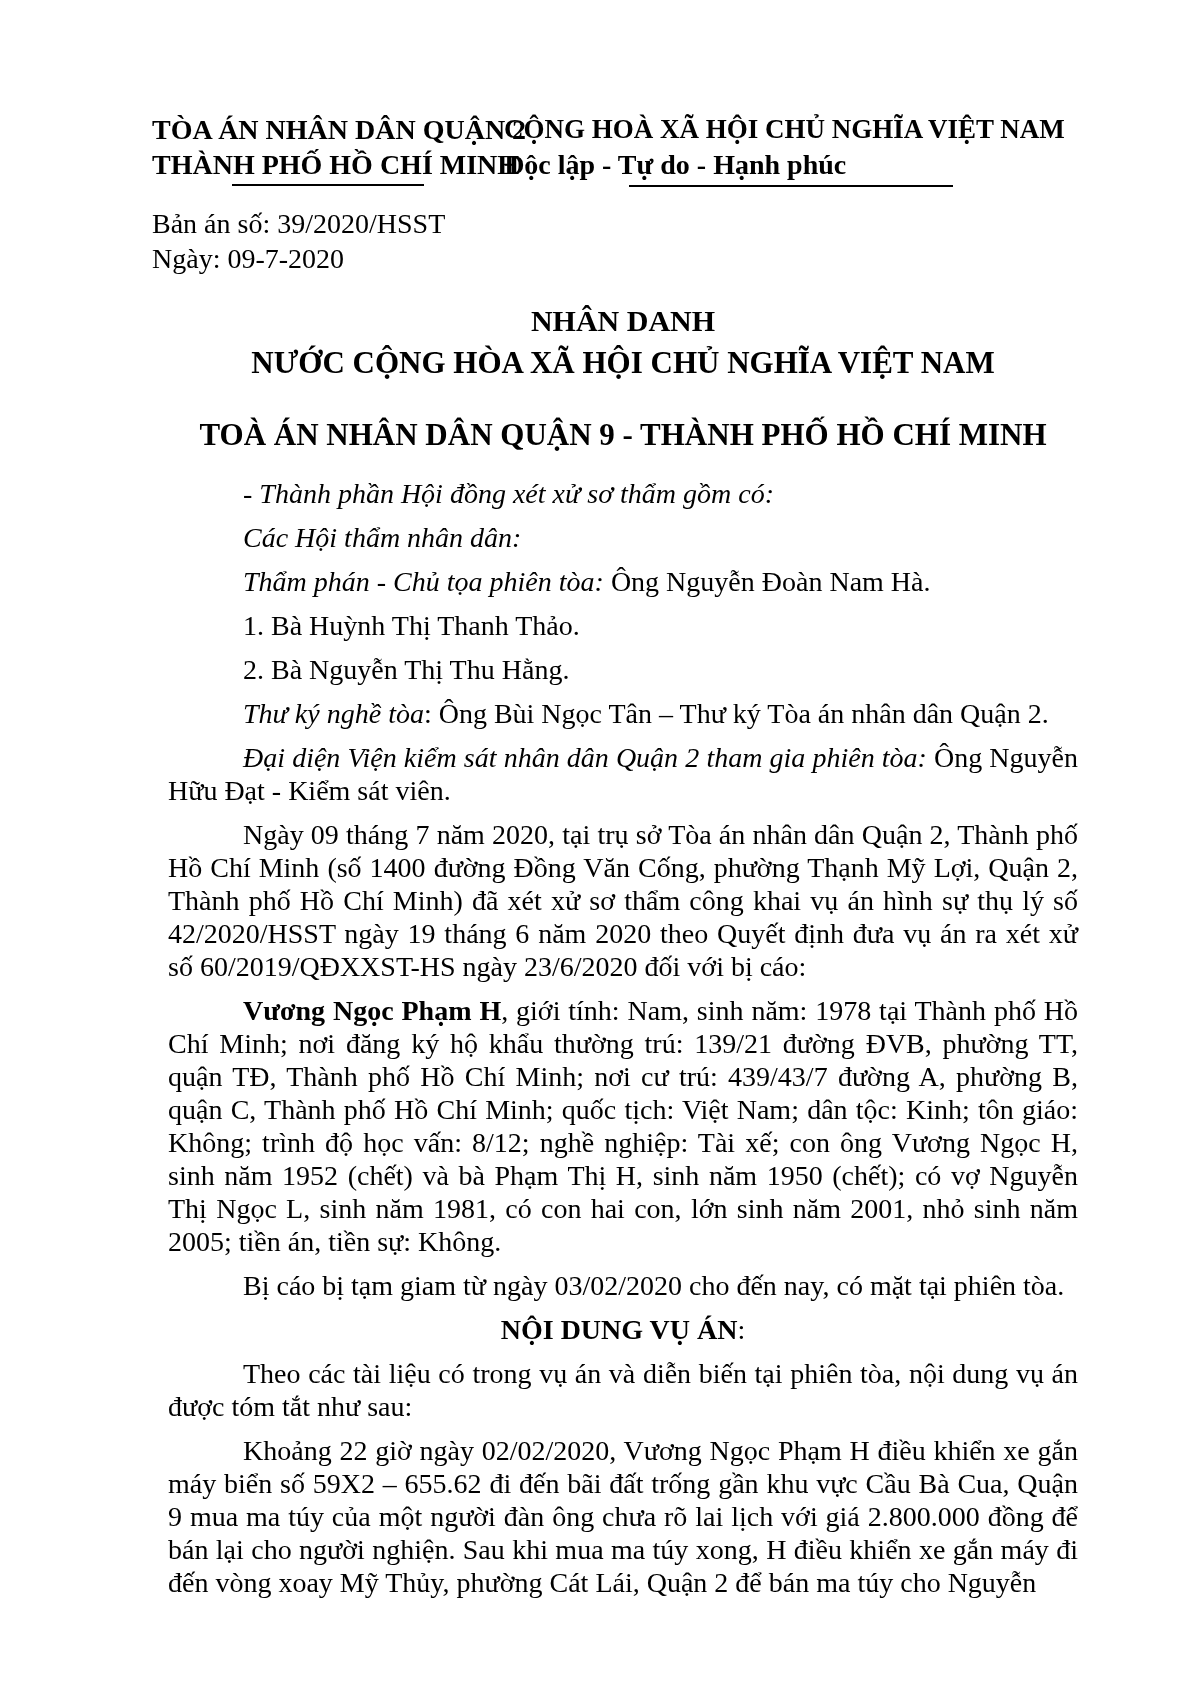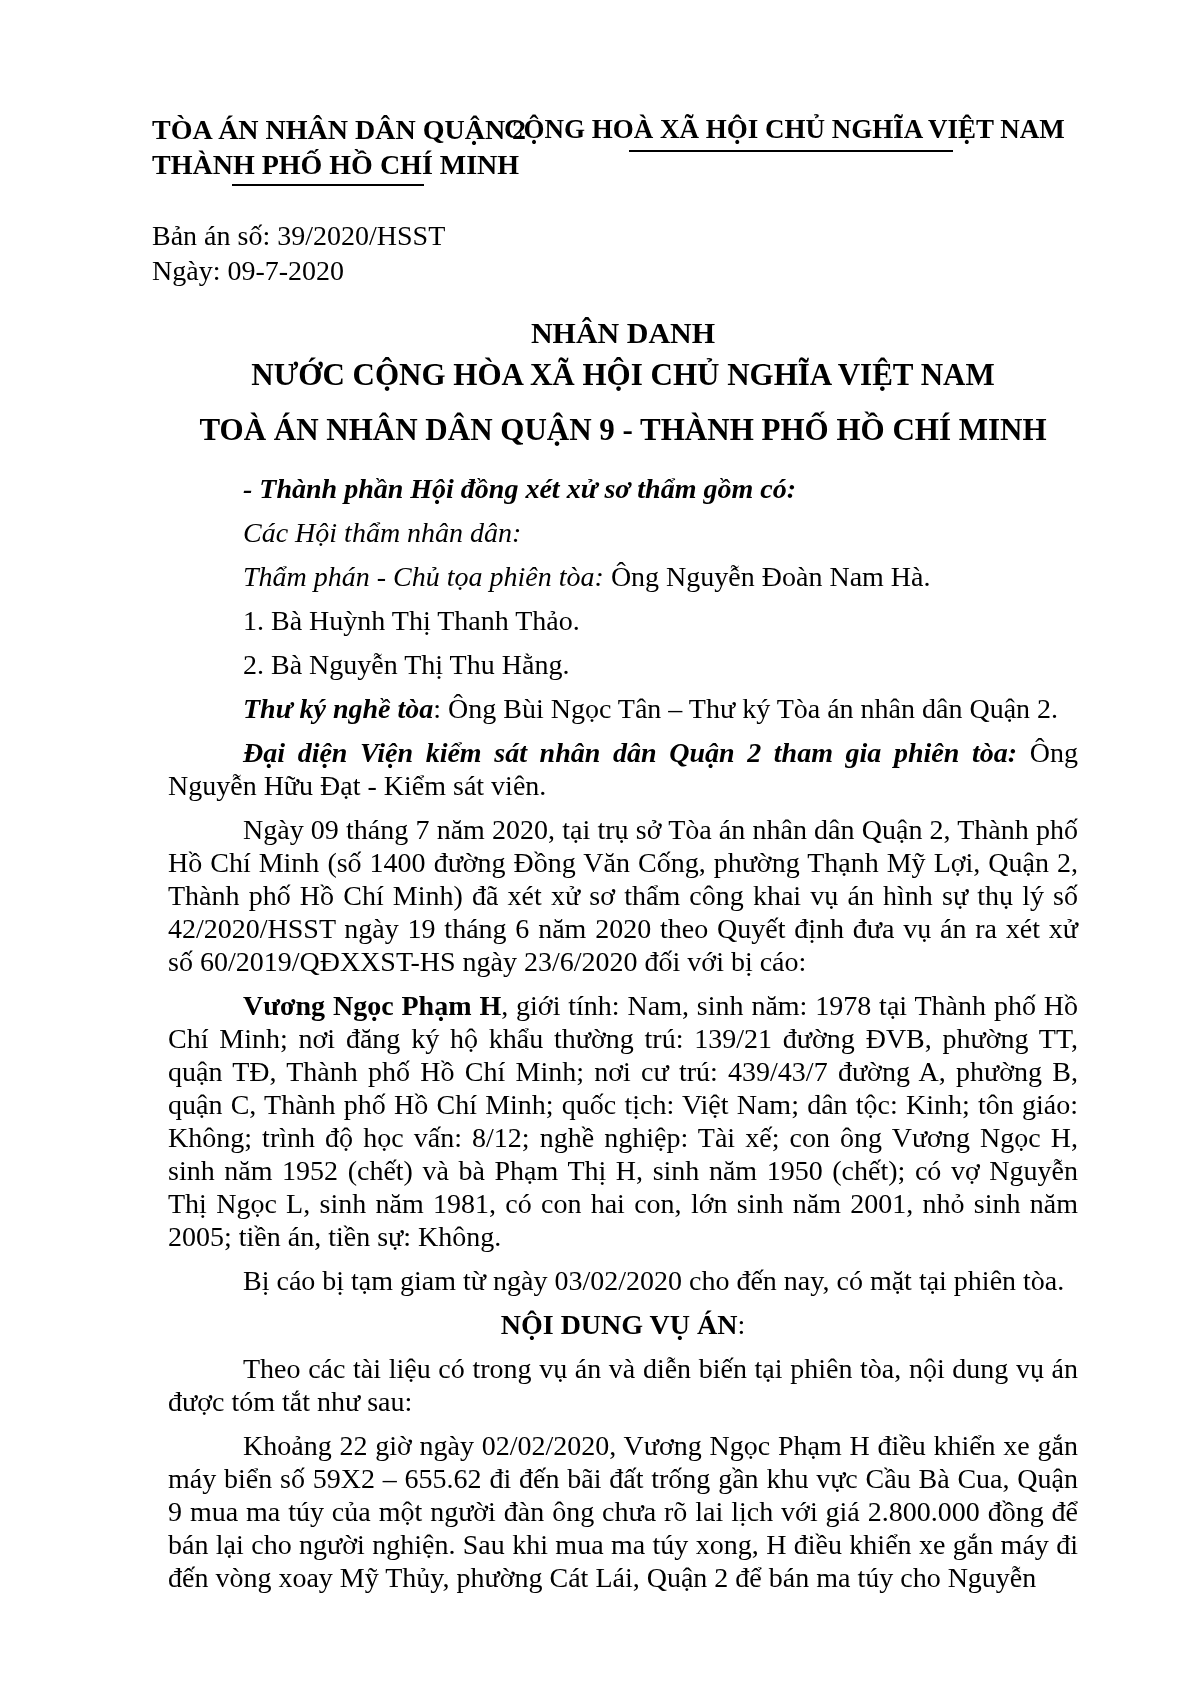--- a/index.html
+++ b/index.html
@@ -38,61 +38,62 @@
     line-height: 35px;
     white-space: nowrap;
   }
   .rep-line1 { font-weight: bold; font-size: 27px; line-height: 35px; white-space: nowrap; }
   .rep-line2 { font-weight: bold; font-size: 28px; line-height: 35px; }
   .rule { height: 0; border-bottom: 2px solid #000; }
   .rule-left  { width: 192px; margin: 2px auto 0 auto; }
   .rule-right { width: 324px; margin: 3px auto 0 auto; }
   .case-meta {
     text-align: left;
-    margin-top: 32px;
+    margin-top: 20px;
     font-size: 28px;
     line-height: 35px;
   }
   
   .title-block { margin-top: 27px; text-align: center; }
   .title-1 { font-weight: bold; font-size: 30px; line-height: 36px; margin-bottom: 5px; }
-  .title-2 { font-weight: bold; font-size: 31px; line-height: 38px; margin-bottom: 17px; }
+  .title-2 { font-weight: bold; font-size: 31px; line-height: 38px; margin-bottom: 34px; }
   .title-3 { font-weight: bold; font-size: 31px; line-height: 38px; margin-bottom: 23px; }
   
   p.body {
     margin: 0 0 11px 0;
     text-align: justify;
     text-indent: 75px;
   }
   p.center-heading {
     margin: 0 0 11px 0;
     text-align: center;
     text-indent: 0;
   }
   .bold { font-weight: bold; }
   .it { font-style: italic; }
-  .bit { font-weight: bold; font-style: italic; }
+  .bit { font-weight: normal; font-style: italic; }
 </style>
 </head>
 <body>
 
 <div class="page">
 
   <div class="doc-header">
     <div class="header-left">
       <div class="org-line">TÒA ÁN NHÂN DÂN QUẬN 2</div>
       <div class="org-line">THÀNH PHỐ HỒ CHÍ MINH</div>
       <div class="rule rule-left"></div>
       <div class="case-meta">
         <div>Bản án số: 39/2020/HSST</div>
         <div>Ngày: 09-7-2020</div>
       </div>
     </div>
     <div class="header-right">
       <div class="rep-line1">CỘNG HOÀ XÃ HỘI CHỦ NGHĨA VIỆT NAM</div>
+      <div class="rep-line2">Độc lập - Tự do - Hạnh phúc</div>
       <div class="rule rule-right"></div>
     </div>
   </div>
 
   <div class="title-block">
     <div class="title-1">NHÂN DANH</div>
     <div class="title-2">NƯỚC CỘNG HÒA XÃ HỘI CHỦ NGHĨA VIỆT NAM</div>
     <div class="title-3">TOÀ ÁN NHÂN DÂN QUẬN 9 - THÀNH PHỐ HỒ CHÍ MINH</div>
   </div>
 

